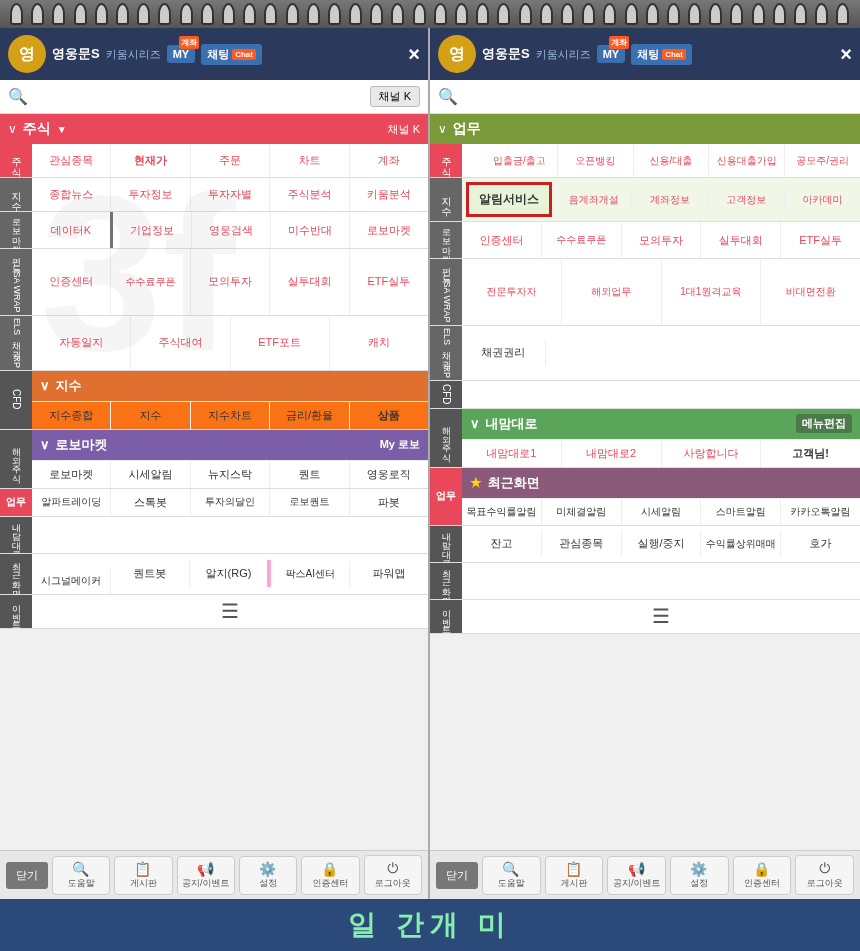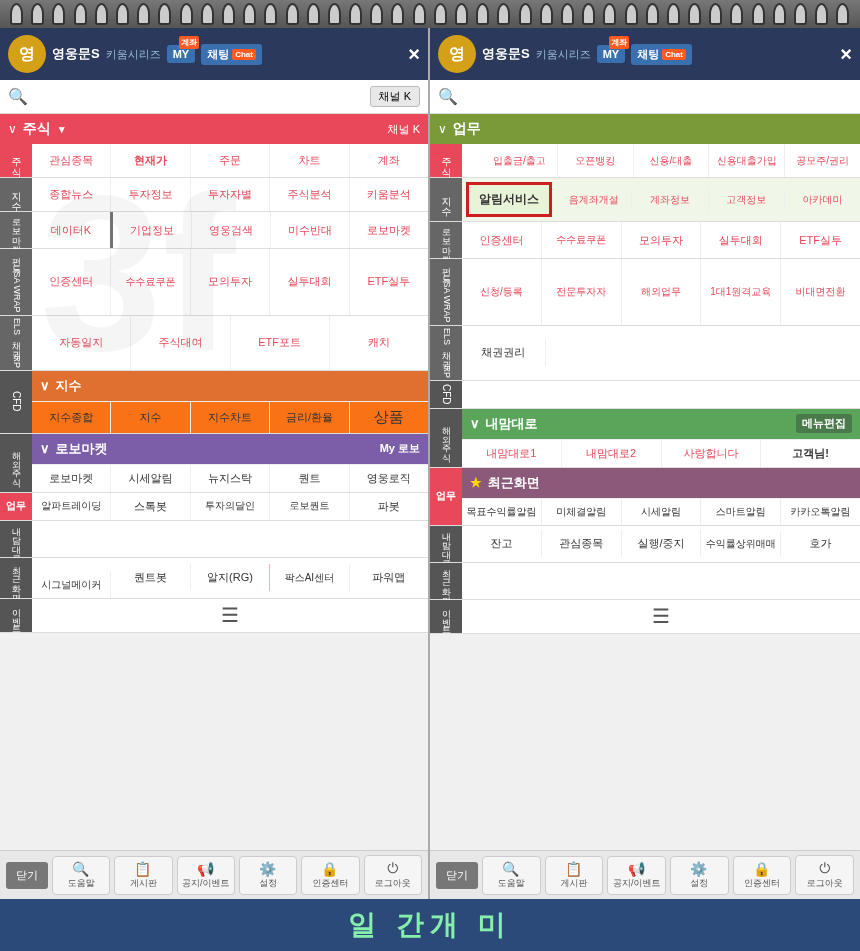--- a/index.html
+++ b/index.html
@@ -147,21 +147,21 @@
         <div style="flex:1;">
           <div style="background:#e07030;color:#fff;height:30px;display:flex;align-items:center;padding:0 8px;gap:6px;font-weight:bold;font-size:13px;">
             <span>∨</span>
             <span>지수</span>
           </div>
           <div style="display:flex;background:#f97316;border-top:1px solid #eee;">
             <div style="flex:1;display:flex;align-items:center;justify-content:center;font-size:11px;color:#333;border-right:1px solid #eee;cursor:pointer;padding:6px 2px;">지수종합</div>
             <div style="flex:1;display:flex;align-items:center;justify-content:center;font-size:11px;color:#333;border-right:1px solid #eee;cursor:pointer;padding:6px 2px;">지수</div>
             <div style="flex:1;display:flex;align-items:center;justify-content:center;font-size:11px;color:#333;border-right:1px solid #eee;cursor:pointer;padding:6px 2px;">지수차트</div>
             <div style="flex:1;display:flex;align-items:center;justify-content:center;font-size:11px;color:#333;border-right:1px solid #eee;cursor:pointer;padding:6px 2px;">금리/환율</div>
-            <div style="flex:1;display:flex;align-items:center;justify-content:center;font-size:15px;color:#333;cursor:pointer;padding:6px 2px;">상품</div>
+            <div style="flex:1;display:flex;align-items:center;justify-content:center;font-size:11px;color:#333;cursor:pointer;padding:6px 2px;font-weight:bold;">상품</div>
           </div>
         </div>
       </div>
 
       <div style="display:flex;border-bottom:1px solid #ddd;">
         <div style="width:32px;background:#555;color:#fff;font-size:9px;display:flex;align-items:center;justify-content:center;flex-shrink:0;writing-mode:vertical-rl;padding:2px;">해외주식</div>
         <div style="flex:1;">
           <div style="background:#7b5ea7;color:#fff;height:30px;display:flex;align-items:center;padding:0 8px;gap:6px;font-weight:bold;font-size:13px;">
             <span>∨</span>
             <span>로보마켓</span>
@@ -191,21 +191,21 @@
       <div style="display:flex;border-bottom:1px solid #ddd;min-height:34px;">
         <div style="width:32px;background:#555;color:#fff;font-size:9px;display:flex;align-items:center;justify-content:center;flex-shrink:0;writing-mode:vertical-rl;">내담대로</div>
         <div style="flex:1;background:#fff;min-height:34px;"></div>
       </div>
 
       <div style="display:flex;border-bottom:1px solid #ddd;min-height:34px;">
         <div style="width:32px;background:#555;color:#fff;font-size:9px;display:flex;align-items:center;justify-content:center;flex-shrink:0;writing-mode:vertical-rl;">최근화면</div>
         <div style="flex:1;background:#fff;display:flex;align-items:center;">
           <div style="flex:1;display:flex;align-items:center;justify-content:center;font-size:10px;color:#333;border-right:1px solid #eee;cursor:pointer;padding:6px 2px;margin-top:14px;">시그널메이커</div>
           <div style="flex:1;display:flex;align-items:center;justify-content:center;font-size:11px;color:#333;border-right:1px solid #eee;cursor:pointer;padding:6px 2px;">퀀트봇</div>
-          <div style="flex:1;display:flex;align-items:center;justify-content:center;font-size:11px;color:#333;border-right:1px solid #f9a8d4;cursor:pointer;padding:6px 2px;">알지(RG)</div>
+          <div style="flex:1;display:flex;align-items:center;justify-content:center;font-size:11px;color:#333;border-right:4px solid #f9a8d4;cursor:pointer;padding:6px 2px;">알지(RG)</div>
           <div style="flex:1;display:flex;align-items:center;justify-content:center;font-size:10px;color:#333;border-right:1px solid #eee;cursor:pointer;padding:6px 2px;">팍스AI센터</div>
           <div style="flex:1;display:flex;align-items:center;justify-content:center;font-size:11px;color:#333;cursor:pointer;padding:6px 2px;">파워맵</div>
         </div>
       </div>
 
       <div style="display:flex;border-bottom:1px solid #ddd;min-height:34px;">
         <div style="width:32px;background:#555;color:#fff;font-size:9px;display:flex;align-items:center;justify-content:center;flex-shrink:0;writing-mode:vertical-rl;">이벤트</div>
         <div style="flex:1;background:#fff;display:flex;align-items:center;justify-content:center;">
           <span style="font-size:20px;cursor:pointer;color:#555;">☰</span>
         </div>
@@ -300,21 +300,20 @@
           <div style="flex:1;display:flex;align-items:center;justify-content:center;font-size:10px;color:#e8485a;border-right:1px solid #eee;cursor:pointer;padding:4px 2px;">수수료쿠폰</div>
           <div style="flex:1;display:flex;align-items:center;justify-content:center;font-size:11px;color:#e8485a;border-right:1px solid #eee;cursor:pointer;padding:4px 2px;">모의투자</div>
           <div style="flex:1;display:flex;align-items:center;justify-content:center;font-size:11px;color:#e8485a;border-right:1px solid #eee;cursor:pointer;padding:4px 2px;">실투대회</div>
           <div style="flex:1;display:flex;align-items:center;justify-content:center;font-size:11px;color:#e8485a;cursor:pointer;padding:4px 2px;">ETF실투</div>
         </div>
       </div>
 
       <div style="display:flex;border-bottom:1px solid #ddd;min-height:34px;">
         <div style="width:32px;background:#666;color:#fff;font-size:9px;display:flex;align-items:center;justify-content:center;flex-shrink:0;writing-mode:vertical-rl;padding:2px;">펀드ISA WRAP</div>
         <div style="display:flex;flex:1;background:#fff;">
-          <div style="flex:1;display:flex;align-items:center;justify-content:center;font-size:10px;color:#e8485a;border-right:1px solid #eee;cursor:pointer;padding:4px 1px;">신청/등록</div>
           <div style="flex:1;display:flex;align-items:center;justify-content:center;font-size:10px;color:#e8485a;border-right:1px solid #eee;cursor:pointer;padding:4px 1px;">전문투자자</div>
           <div style="flex:1;display:flex;align-items:center;justify-content:center;font-size:10px;color:#e8485a;border-right:1px solid #eee;cursor:pointer;padding:4px 1px;">해외업무</div>
           <div style="flex:1;display:flex;align-items:center;justify-content:center;font-size:10px;color:#e8485a;border-right:1px solid #eee;cursor:pointer;padding:4px 1px;">1대1원격교육</div>
           <div style="flex:1;display:flex;align-items:center;justify-content:center;font-size:10px;color:#e8485a;cursor:pointer;padding:4px 1px;">비대면전환</div>
         </div>
       </div>
 
       <div style="display:flex;border-bottom:1px solid #ddd;min-height:34px;">
         <div style="width:32px;background:#666;color:#fff;font-size:9px;display:flex;align-items:center;justify-content:center;flex-shrink:0;writing-mode:vertical-rl;padding:2px;">ELS채권 RP</div>
         <div style="display:flex;flex:1;background:#fff;align-items:center;">

